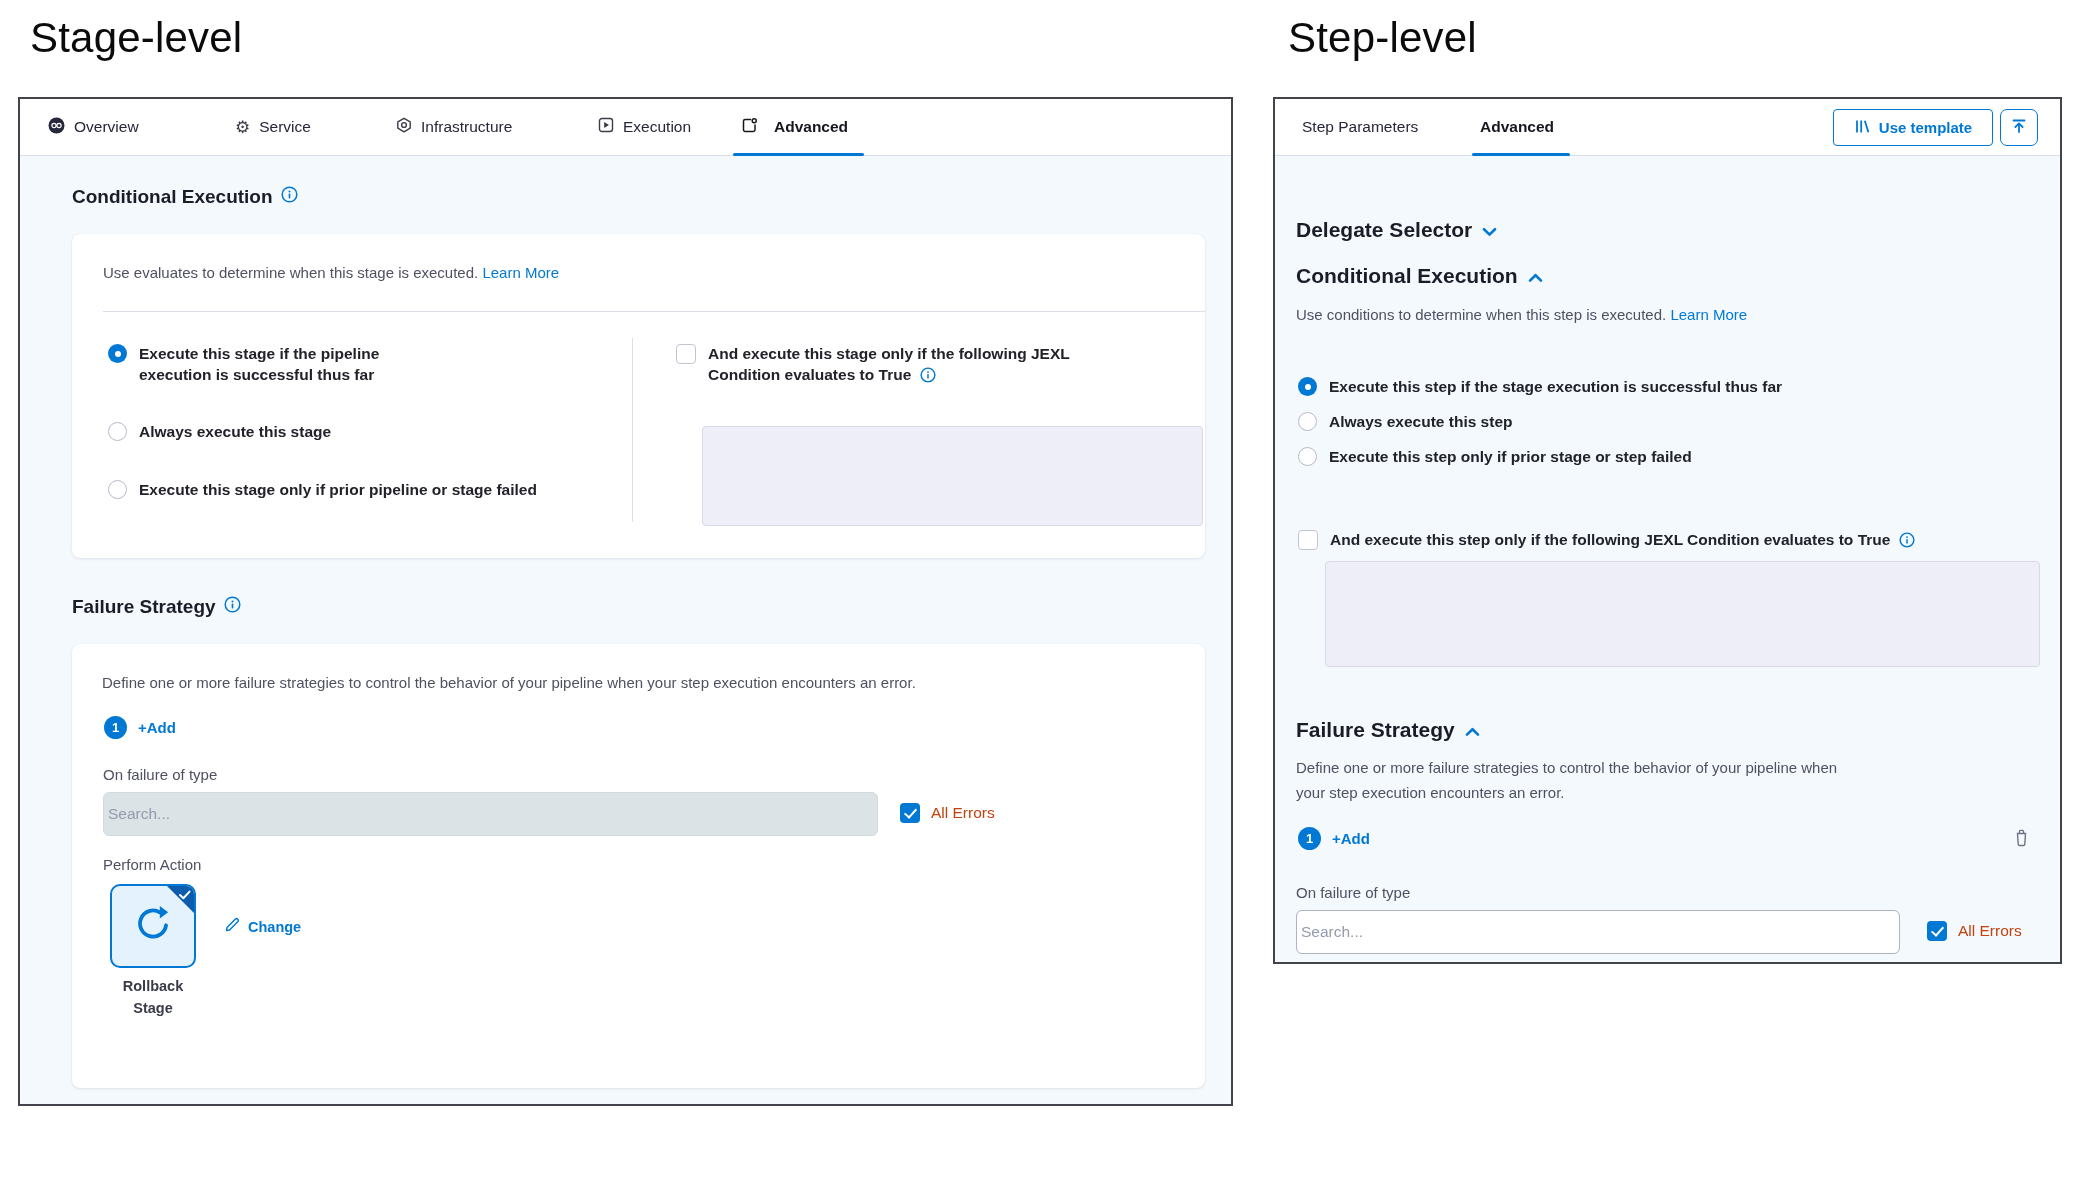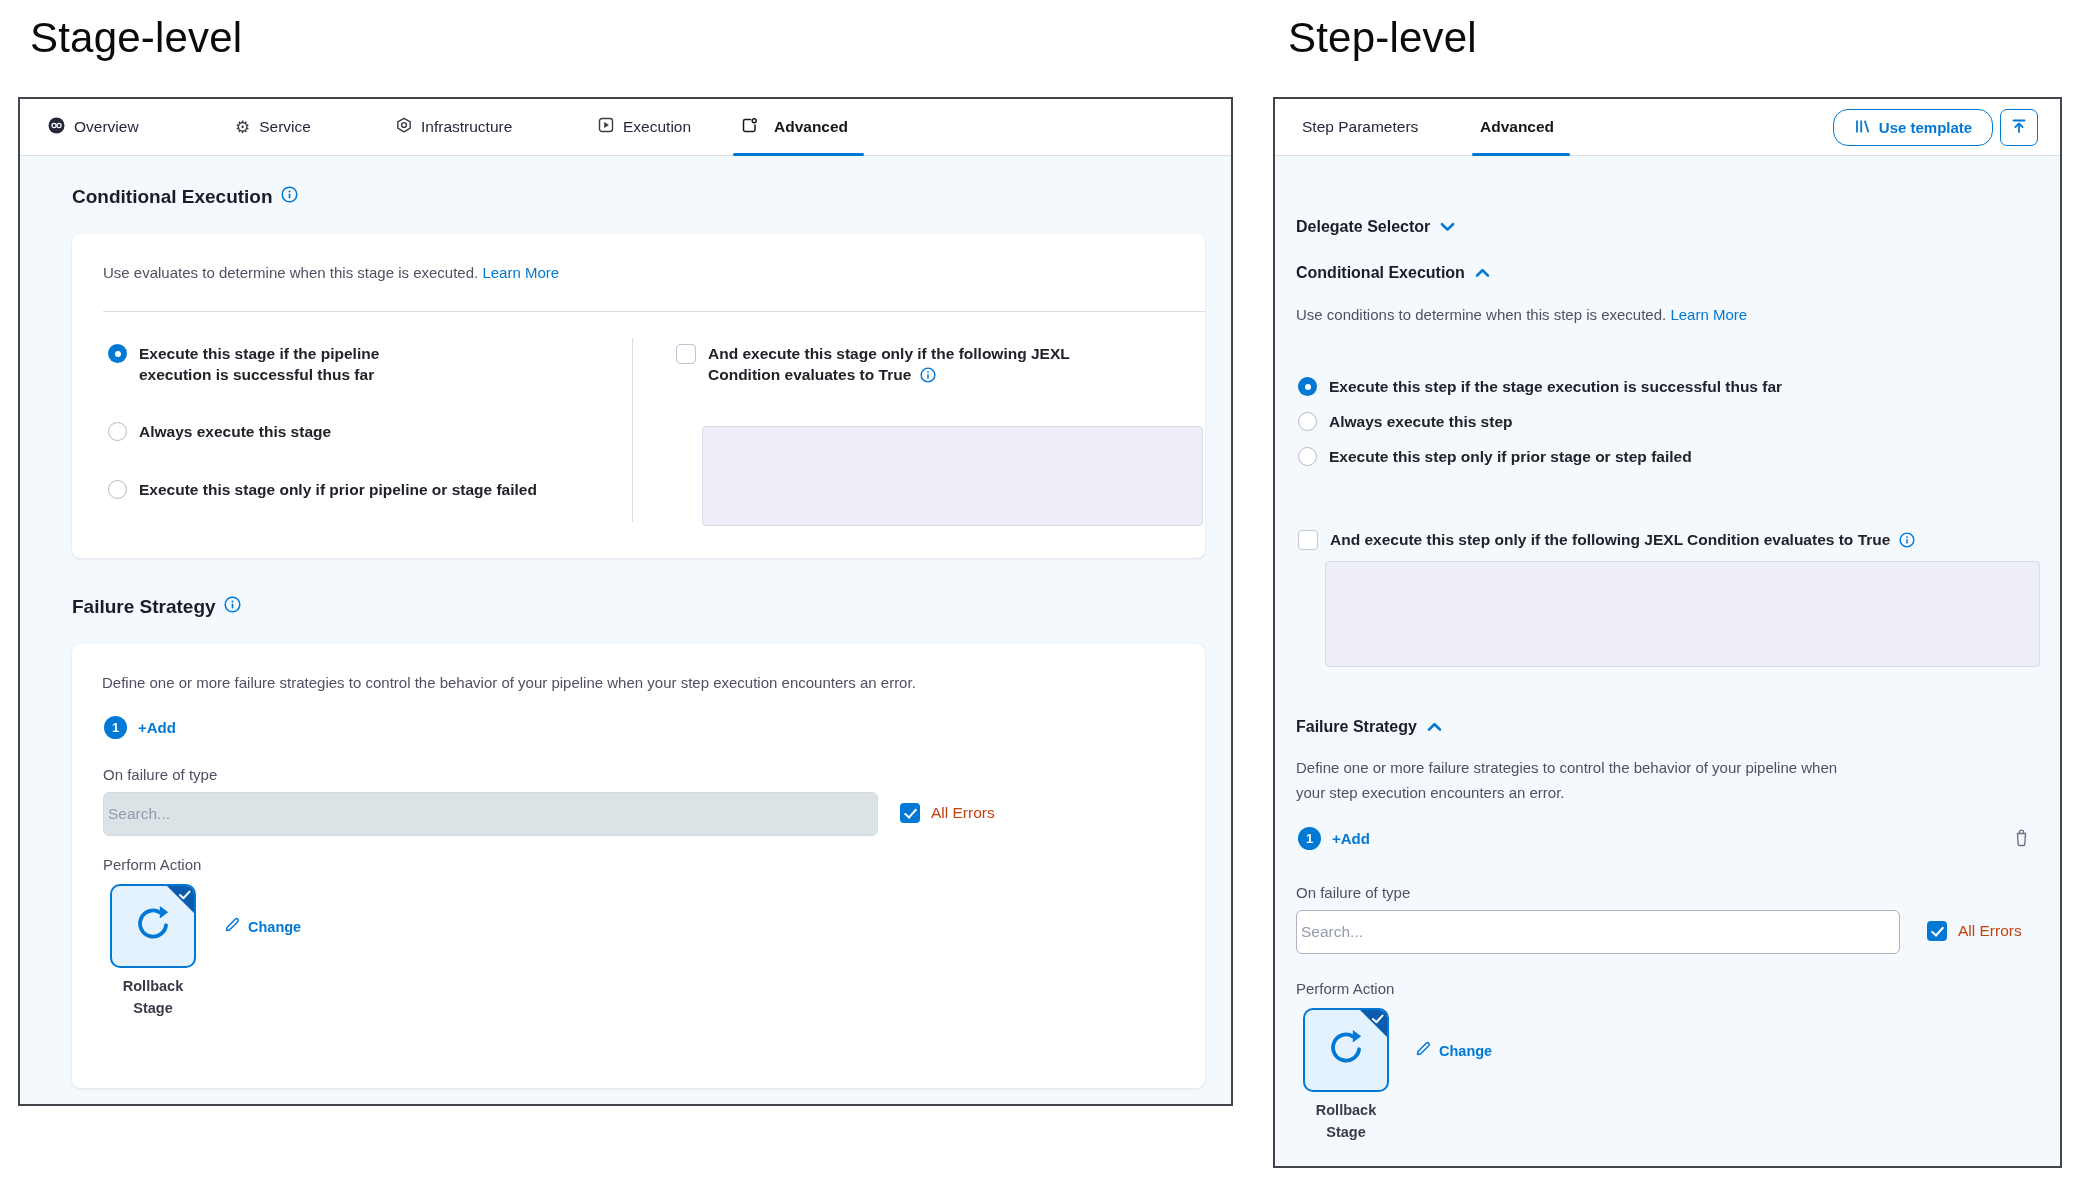--- a/index.html
+++ b/index.html
@@ -9,21 +9,21 @@
   .big-title { position:absolute; top:14px; font-size:42px; font-weight:400; color:#0b0b0d; letter-spacing:.2px; }
 
   .panel { position:absolute; background:#ffffff; border:2px solid #43444b; }
   .tabbar { position:absolute; top:0; left:0; right:0; height:57px; background:#ffffff; border-bottom:1px solid #dcdde8; z-index:2; }
   .tab { position:absolute; top:0; height:56px; display:flex; align-items:center; gap:9px; font-size:15.5px; color:#26273a; cursor:pointer; white-space:nowrap; }
   .tab.active { font-weight:700; color:#16161d;gap:16px; }
   .tab.active::after { content:''; position:absolute; left:-8px; right:-16px; bottom:-1px; height:3px; background:#0278d5; border-radius:2px; }
   .panel-body { position:absolute; top:57px; left:0; right:0; bottom:0; background:#f3f9fd; overflow:hidden; }
 
   .section-heading { position:absolute; display:flex; align-items:center; gap:8px; font-size:19px; font-weight:700; color:#1c1c28; }
-  .section-heading.small { font-size:16px; }
+  .section-heading.small { font-size:21px; }
 
   .card { position:absolute; background:#ffffff; border-radius:8px; box-shadow:0 1px 3px rgba(40,41,61,.10), 0 0 1px rgba(40,41,61,.10); }
 
   .desc { font-size:15px; color:#4f5162; }
   .desc .link { color:#0278d5; cursor:pointer; }
   .hdivider { position:absolute; height:1px; background:#dcdde8; }
   .vdivider { position:absolute; width:1px; background:#dcdde8; }
 
   .radio-row { position:absolute; display:flex; align-items:flex-start; gap:12px; cursor:pointer; }
   .radio { flex:0 0 auto; width:19px; height:19px; border-radius:50%; background:#ffffff; border:1.5px solid #b8b9ca; margin-top:0px; }
@@ -54,21 +54,21 @@
 
   .action-tile { position:absolute; width:86px; height:84px; background:#e4f2fe; border:2px solid #0278d5; border-radius:10px; overflow:hidden; cursor:pointer; }
   .tile-corner { position:absolute; top:0; right:0; width:0; height:0; border-top:27px solid #0b5cad; border-left:27px solid transparent; }
   .tile-corner-check { position:absolute; top:1px; right:2px; }
   .tile-glyph { position:absolute; left:50%; top:50%; transform:translate(-50%,-50%); }
   .change-row { position:absolute; display:flex; align-items:center; gap:7px; cursor:pointer; }
   .change-label { color:#0278d5; font-size:14.5px; font-weight:700; }
   .tile-caption { position:absolute; width:140px; text-align:center; font-size:14.5px; font-weight:600; color:#3a3b49; line-height:1.5; }
   .tile-caption .cap-inner { display:inline-block; width:82px; }
 
-  .outline-btn { position:absolute; display:flex; align-items:center; justify-content:center; gap:8px; background:#ffffff; border:1.5px solid #0278d5; border-radius:15px; color:#0278d5; font-size:15px; font-weight:700; cursor:pointer; }
+  .outline-btn { position:absolute; display:flex; align-items:center; justify-content:center; gap:8px; background:#ffffff; border:1.5px solid #0278d5; border-radius:4px; color:#0278d5; font-size:15px; font-weight:700; cursor:pointer; }
   .icon-btn { position:absolute; display:flex; align-items:center; justify-content:center; background:#ffffff; border:1.5px solid #0278d5; border-radius:7px; cursor:pointer; }
 
   .trash-btn { position:absolute; cursor:pointer; }
   .chev { margin-left:2px; }
 </style>
 </head>
 <body>
 
 <div id="canvas">
 
@@ -223,21 +223,21 @@
           </span>
           <span class="change-label">Change</span>
         </div>
         <div class="tile-caption" style="left:11px; top:332px;">
           <span class="cap-inner">Rollback Stage</span>
         </div>
       </div>
     </div>
   </div>
 
-  <div class="panel" style="left:1273px; top:97px; width:789px; height:1071px;">
+  <div class="panel" style="left:1273px; top:97px; width:789px; height:867px;">
 
     <div class="tabbar">
       <div class="tab" style="left:27px;">
         <span>Step Parameters</span>
       </div>
       <div class="tab active" style="left:205px;">
         <span>Advanced</span>
       </div>
 
       <div class="outline-btn" style="left:558px; top:10px; width:160px; height:37px;">

